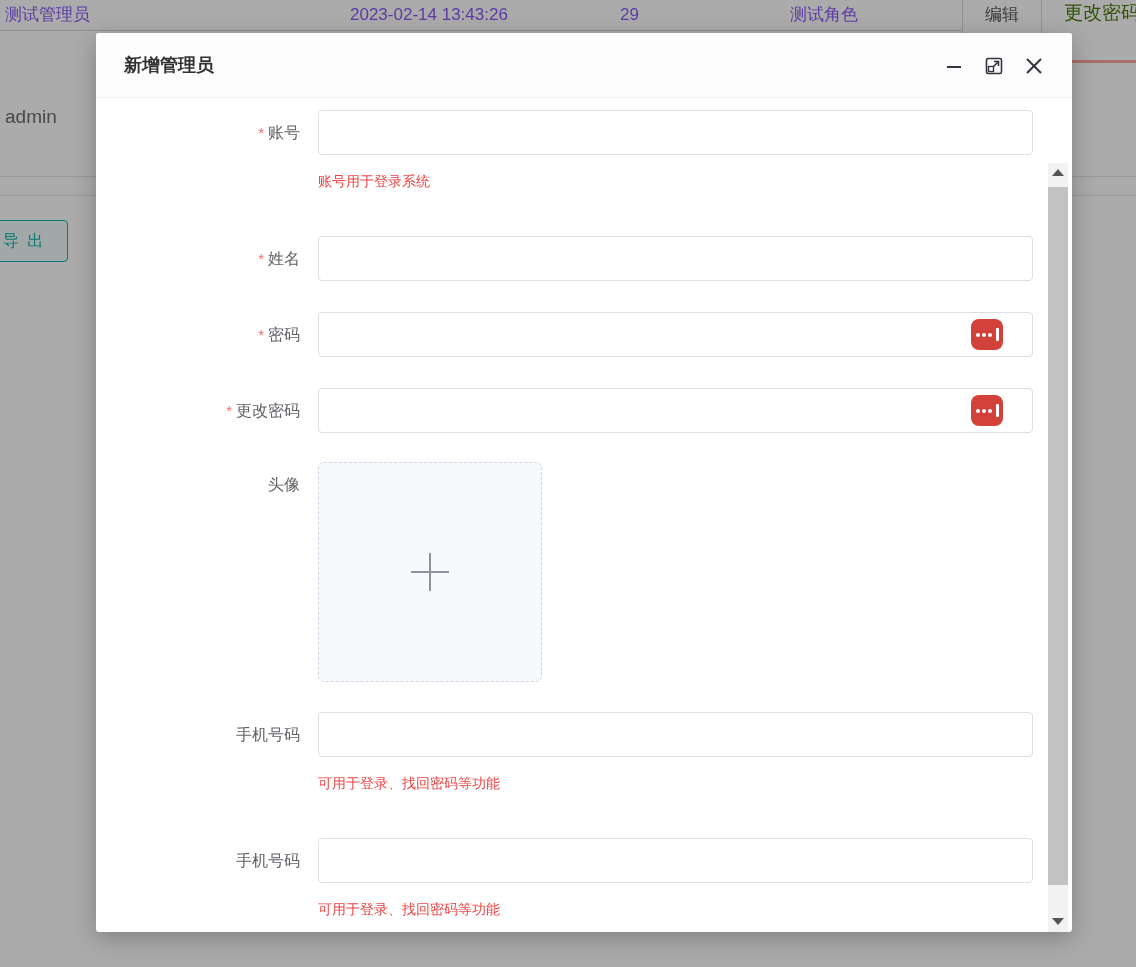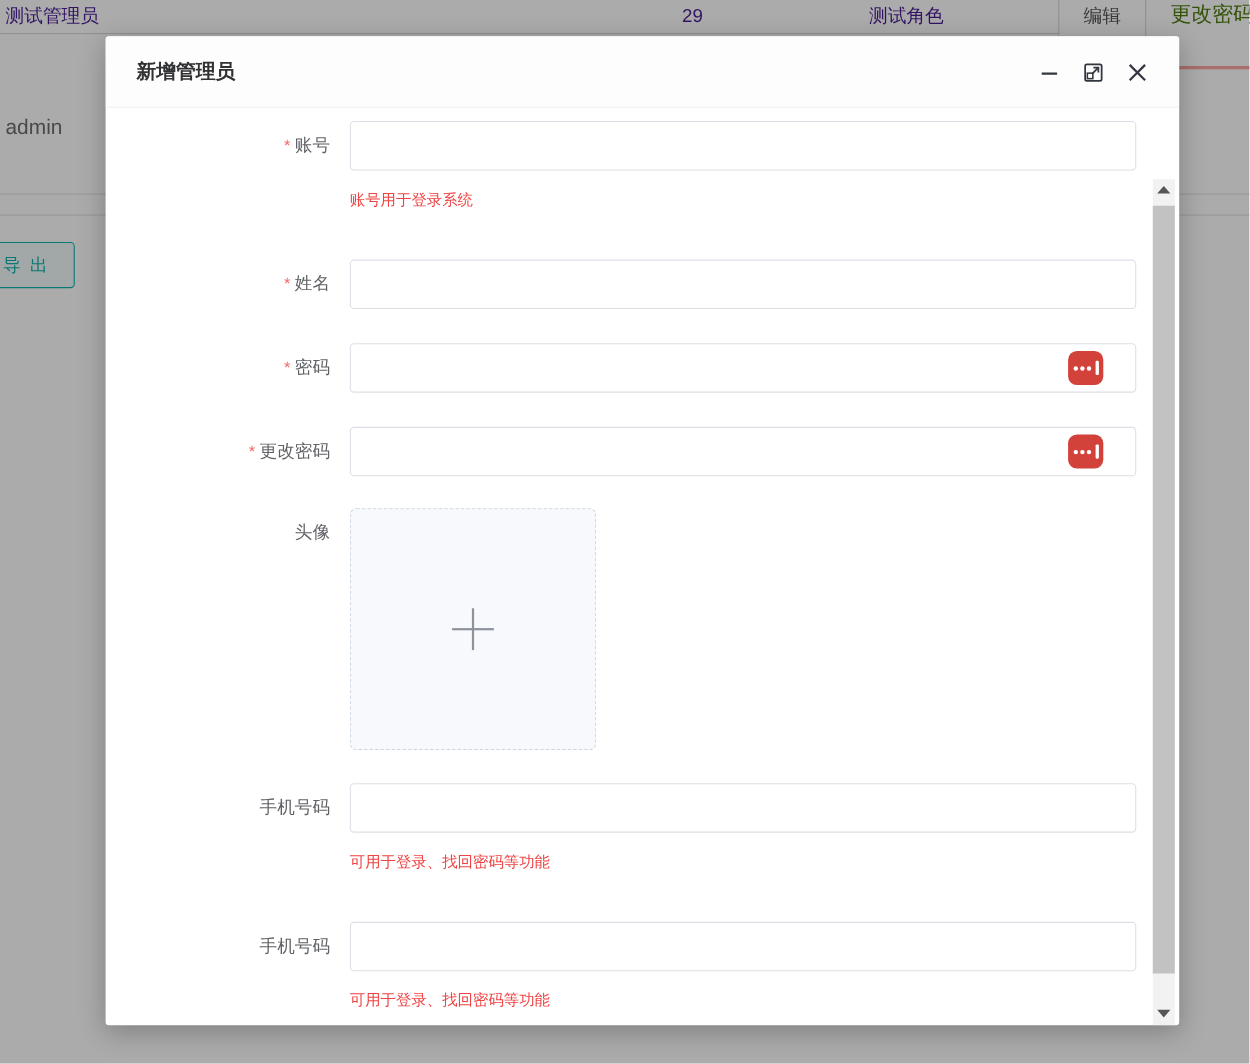--- a/index.html
+++ b/index.html
@@ -4,21 +4,21 @@
 <style>
   * { margin:0; padding:0; box-sizing:border-box; }
   html,body { width:1136px; height:967px; overflow:hidden; }
   body { font-family:"Liberation Sans", sans-serif; background:#fff; position:relative; }
 
   
   .bg { position:absolute; inset:0; background:#fff; }
   .bg-row { position:absolute; left:0; top:0; width:962px; height:31px;
             background:#fff; border-bottom:1px solid #d8d8d8; }
   .bg-cell { position:absolute; top:0; height:31px; line-height:29px;
-             font-size:17px; color:#4c1d95; white-space:nowrap; }
+             font-size:17px; color:#8b5cf6; white-space:nowrap; }
   .c-name  { left:5px; }
   .c-date  { left:350px; }
   .c-count { left:620px;text-align:center; }
   .c-role  { left:790px; }
   .bg-action { position:absolute; left:962px; top:0; width:174px; height:63px;
                background:#fff; border-left:1px solid #d8d8d8;
                border-bottom:3px solid #fca5a5; }
   .bg-action .inner-sep { position:absolute; left:78px; top:0; height:63px;
                width:0; border-left:1px solid #d8d8d8; }
   .bg-edit { position:absolute; left:0; top:0; width:78px; height:31px;
@@ -102,20 +102,21 @@
               border-right:6px solid transparent; border-top:7px solid #555; }
   .sb-thumb { position:absolute; left:0; top:24px; width:20px; height:698px;
               background:#c2c2c2; cursor:grab; }
 </style>
 </head>
 <body>
 
 <div class="bg">
   <div class="bg-row">
     <span class="bg-cell c-name">测试管理员</span>
+    <span class="bg-cell c-date">2023-02-14 13:43:26</span>
     <span class="bg-cell c-count">29</span>
     <span class="bg-cell c-role">测试角色</span>
   </div>
   <div class="bg-action">
     <span class="inner-sep"></span>
     <span class="bg-edit">编辑</span>
     <span class="bg-chpwd">更改密码</span>
   </div>
   <div class="bg-admin">admin</div>
   <div class="bg-line l1"></div>

